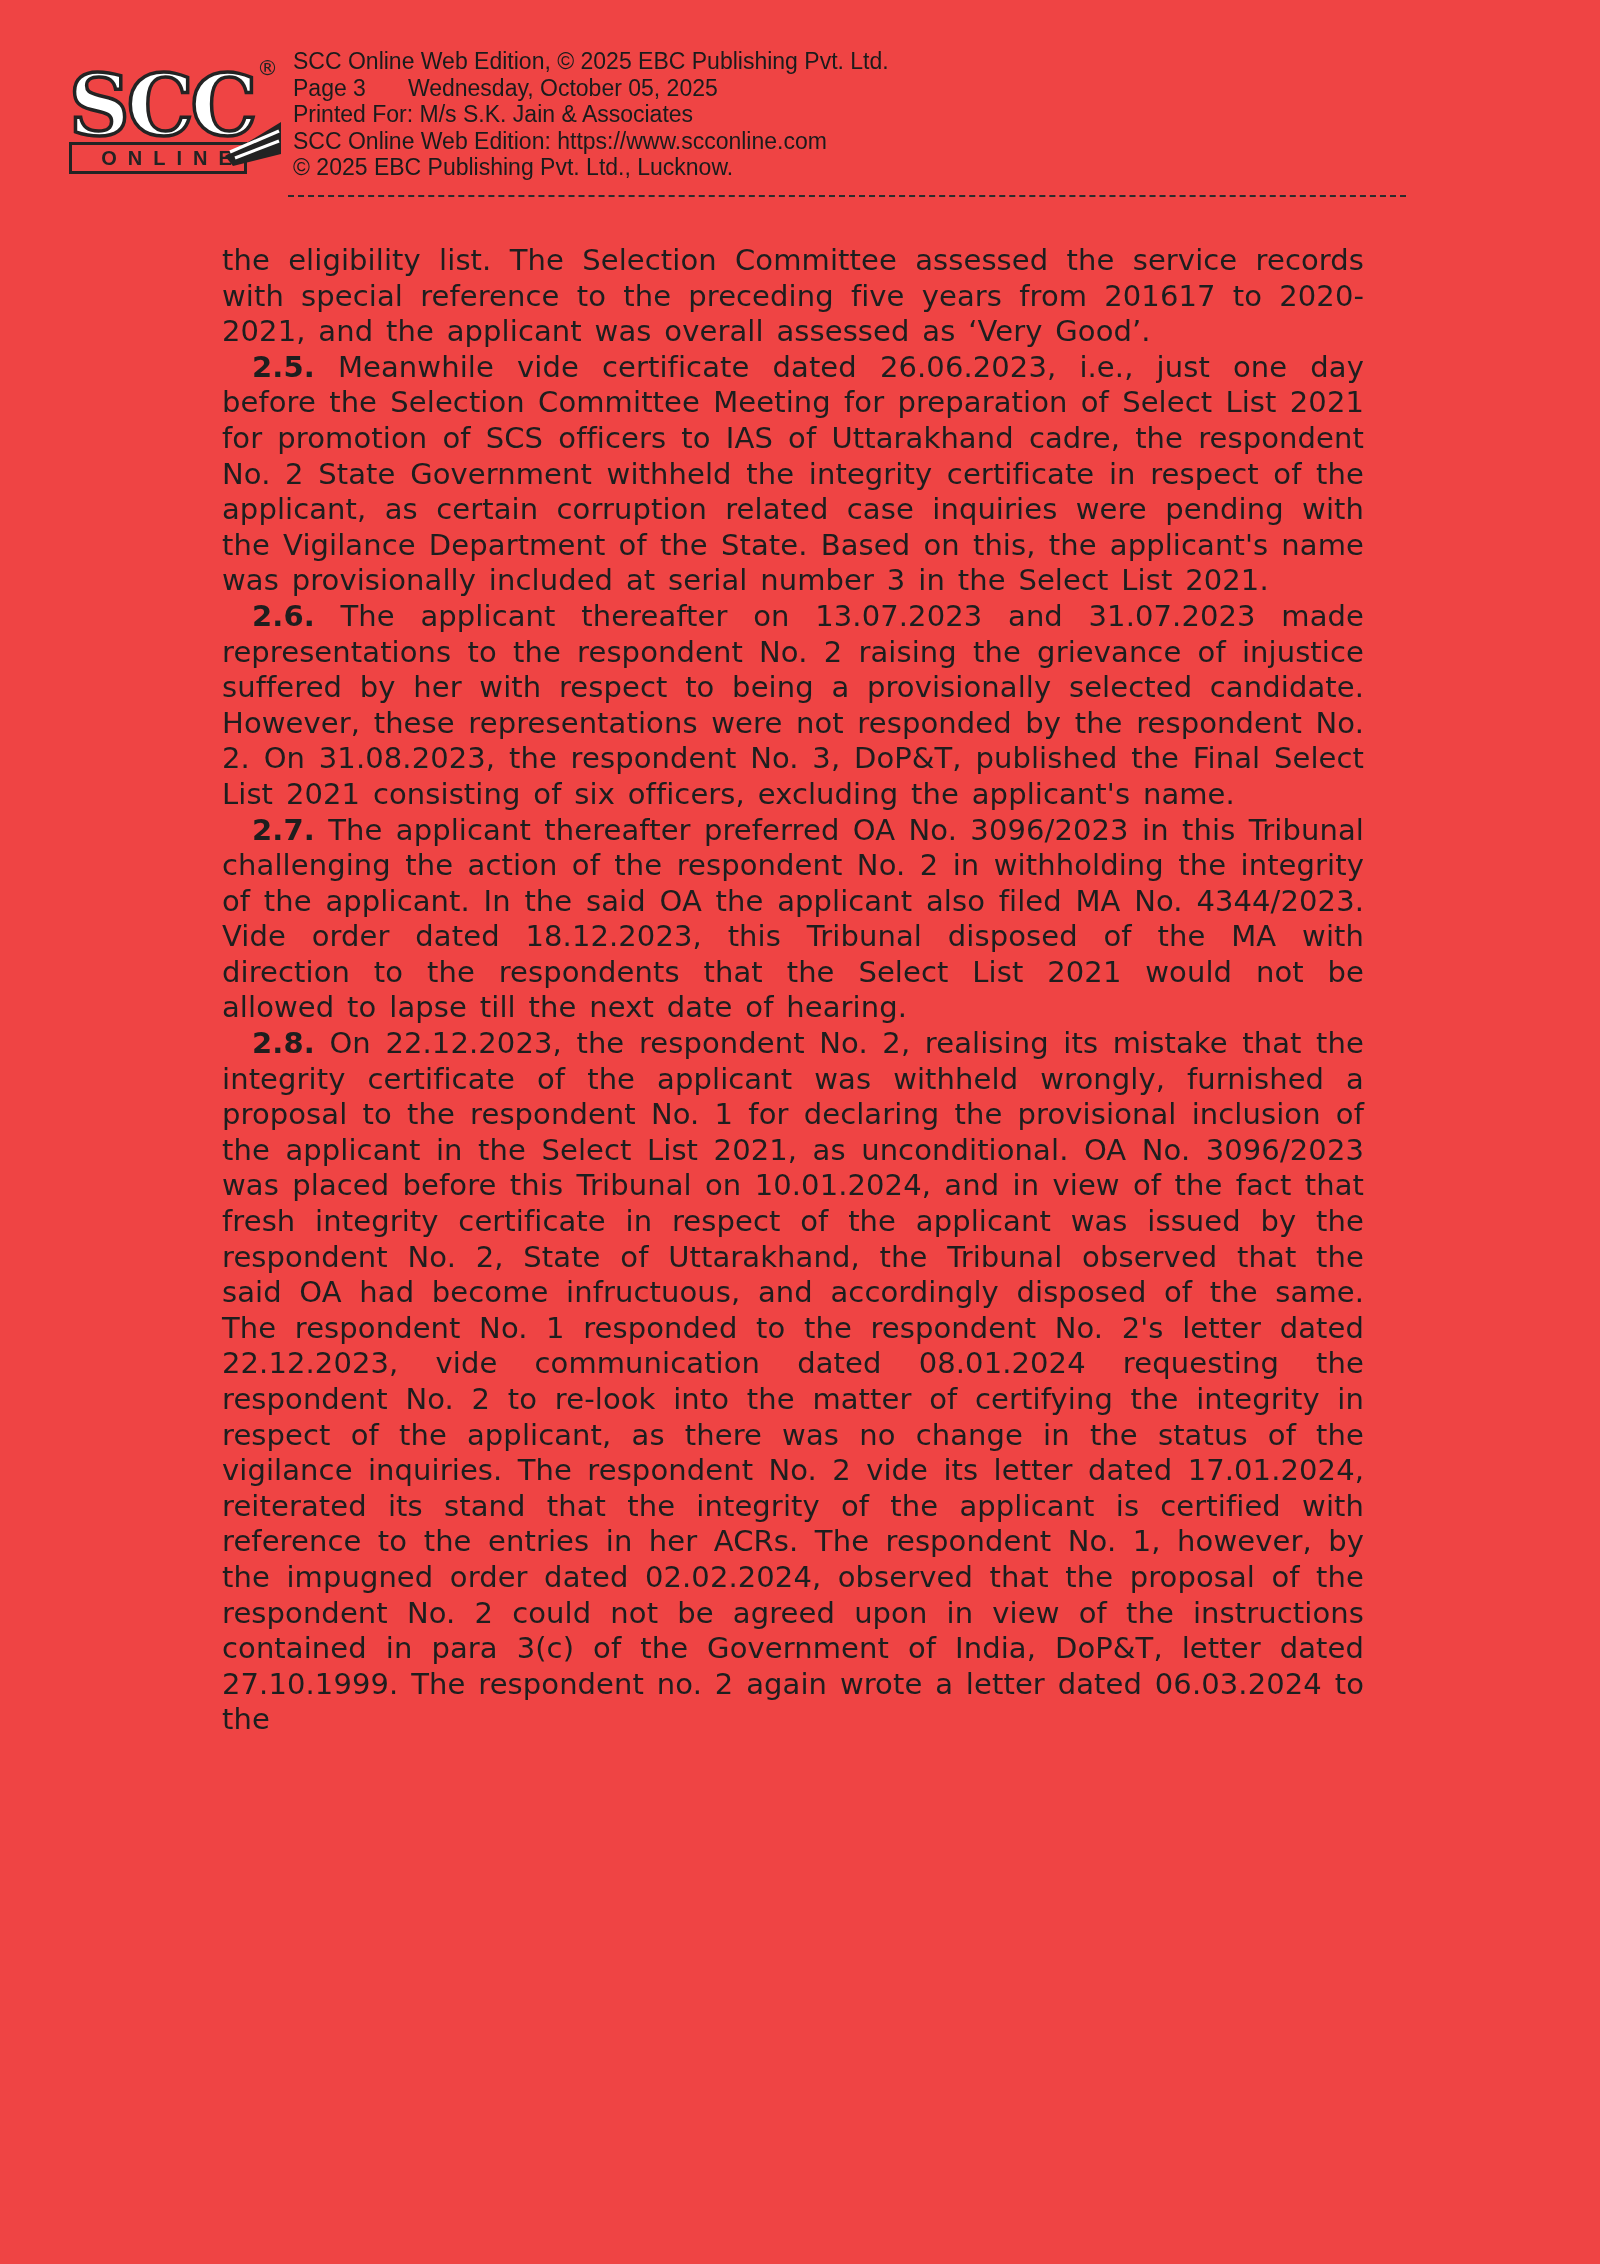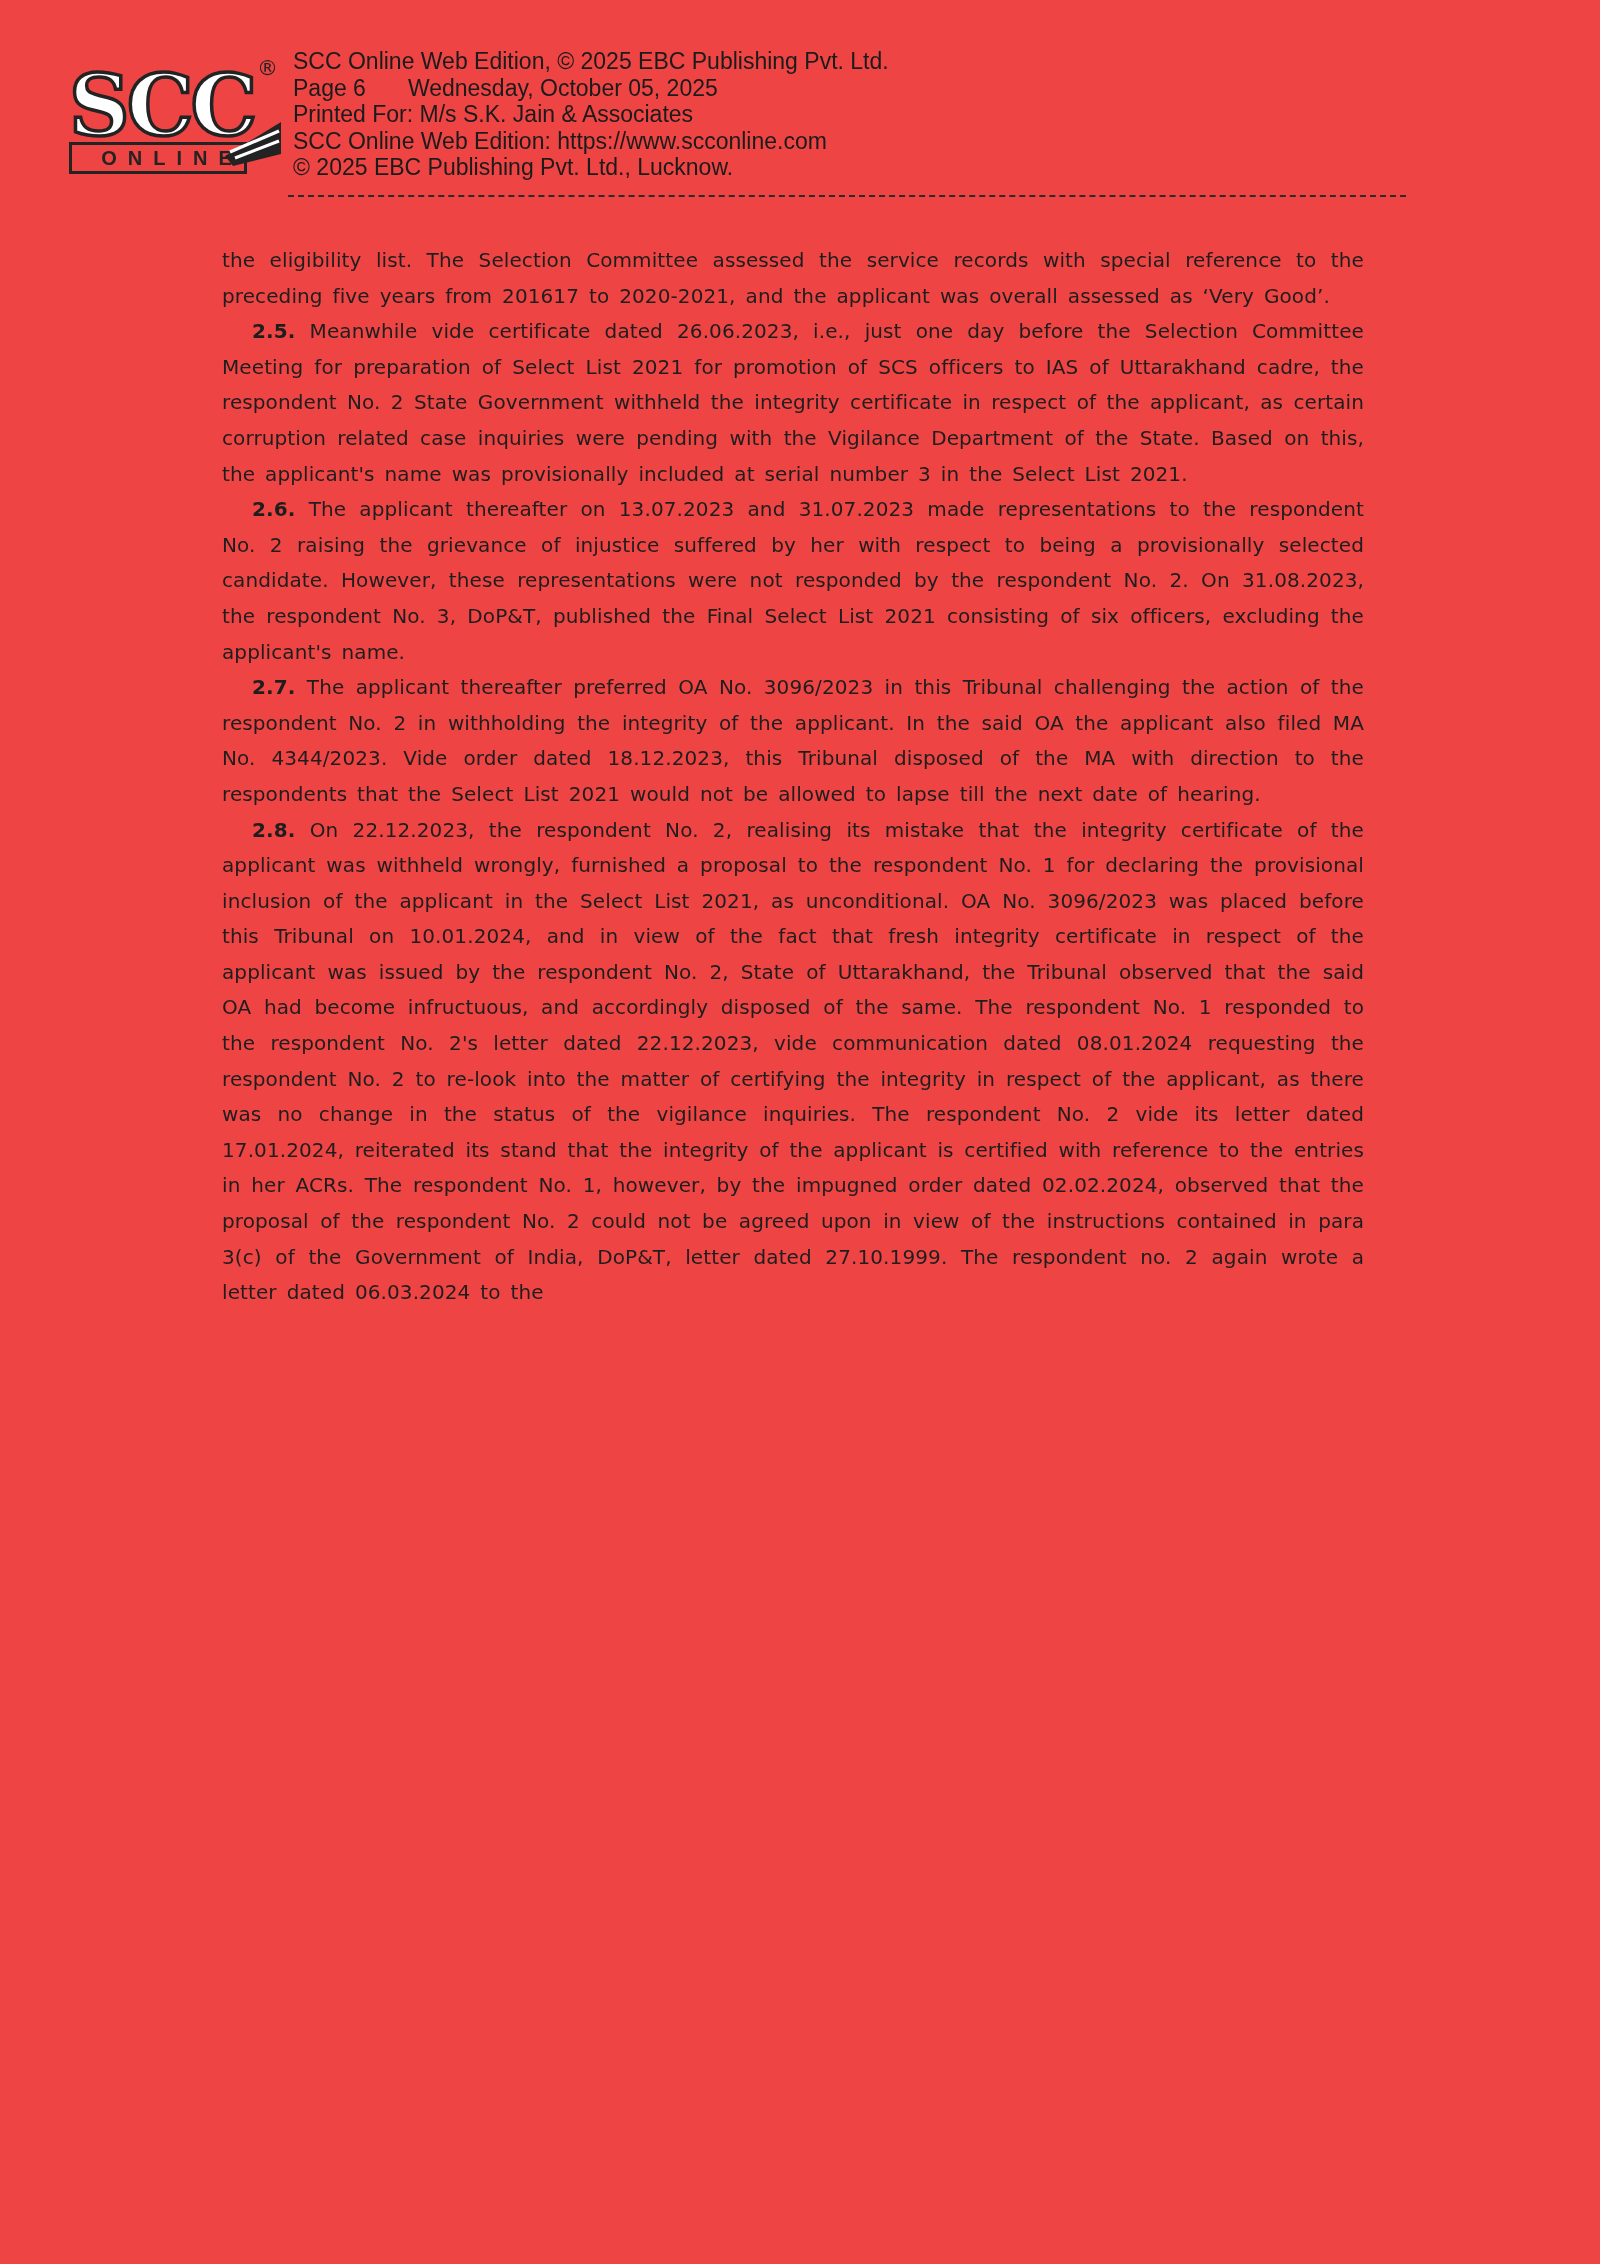--- a/index.html
+++ b/index.html
@@ -39,21 +39,21 @@
   
   .separator {
     position:absolute; left:288px; top:195px; width:1118px; height:0;
     border-top:2.5px dashed #2b2b2b;
   }
 
   
   .body-text {
     position:absolute; left:222px; top:243px; width:1142px;
     font-family:"DejaVu Sans", sans-serif;
-    font-size:20px; line-height:35.6px; letter-spacing:0.1px; word-spacing:3.5px;
+    font-size:29px; line-height:35.6px; letter-spacing:0.1px; word-spacing:3.5px;
     text-align:justify; color:#1e1e1e;
   }
   .body-text p { margin:0; }
   .body-text p.indent { text-indent:30px; }
   .pnum { font-weight:bold; }
 </style>
 </head>
 <body>
 
 <div class="page">
@@ -64,21 +64,21 @@
     <div class="logo-online-box">ONLINE</div>
     <svg class="logo-nib" viewBox="0 0 56 48">
       <polygon points="0,34 56,0 56,32 8,44" fill="#232323"></polygon>
       <line x1="5" y1="30" x2="54" y2="9" stroke="#ffffff" stroke-width="3.2"></line>
       <line x1="10" y1="36" x2="54" y2="19" stroke="#ffffff" stroke-width="3.2"></line>
     </svg>
   </div>
 
   <div class="header-meta">
     <div>SCC Online Web Edition, © 2025 EBC Publishing Pvt. Ltd.</div>
-    <div><span>Page 6</span><span class="tabgap"></span><span>Wednesday, October 05, 2025</span></div>
+    <div><span>Page 3</span><span class="tabgap"></span><span>Wednesday, October 05, 2025</span></div>
     <div>Printed For: M/s S.K. Jain &amp; Associates</div>
     <div>SCC Online Web Edition: https://www.scconline.com</div>
     <div>© 2025 EBC Publishing Pvt. Ltd., Lucknow.</div>
   </div>
 
   <div class="separator"></div>
 
   <div class="body-text">
     <p><span>the eligibility list. The Selection Committee assessed the service records with special reference to the preceding five years from 201617 to 2020-2021, and the applicant was overall assessed as ‘Very Good’.</span></p>
     <p class="indent"><span class="pnum">2.5.</span> <span>Meanwhile vide certificate dated 26.06.2023, i.e., just one day before the Selection Committee Meeting for preparation of Select List 2021 for promotion of SCS officers to IAS of Uttarakhand cadre, the respondent No. 2 State Government withheld the integrity certificate in respect of the applicant, as certain corruption related case inquiries were pending with the Vigilance Department of the State. Based on this, the applicant's name was provisionally included at serial number 3 in the Select List 2021.</span></p>

